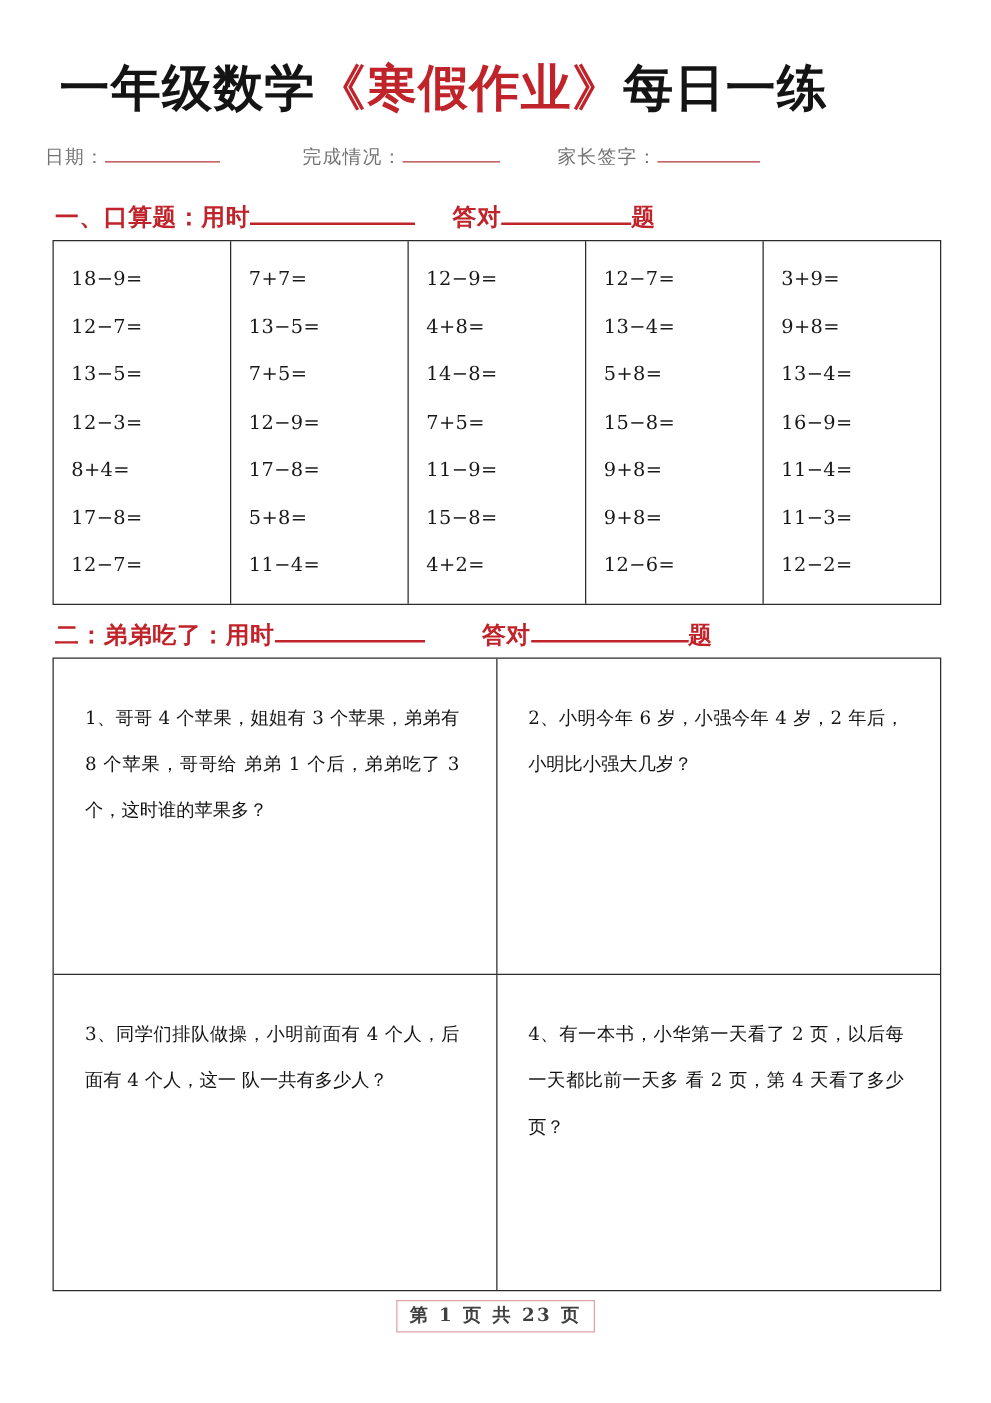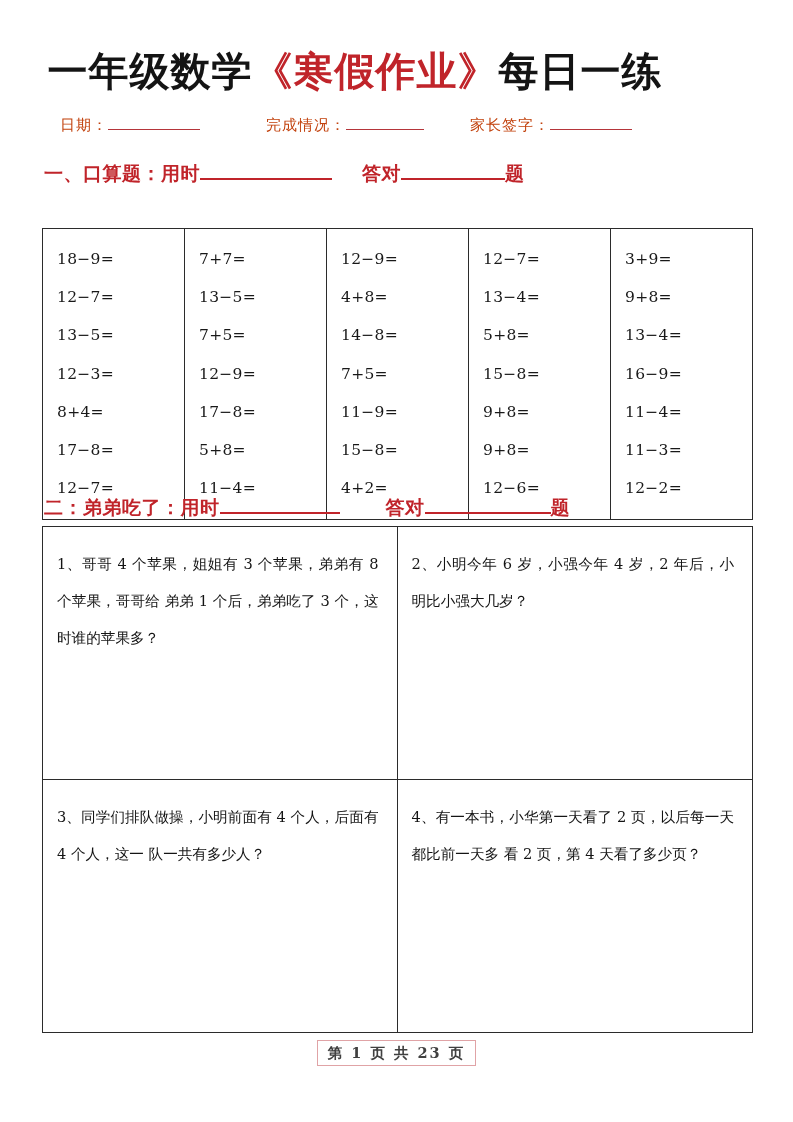--- a/index.html
+++ b/index.html
@@ -38,25 +38,25 @@
     font-family: "DejaVu Serif", "Liberation Serif", serif;
     white-space: nowrap;
   }
   .title .accent {
     color: #c0242a;
   }
 
   
   .meta-row {
     position: absolute;
-    left: 60px;
+    left: 36px;
     top: 112px;
     width: 700px;
     height: 26px;
-    color: #c2410c;
+    color: #737373;
     font-size: 15px;
     line-height: 26px;
     white-space: nowrap;
   }
   .meta-item {
     display: inline-block;
     vertical-align: top;
   }
   .meta-label {
     display: inline-block;
@@ -104,21 +104,20 @@
   
   .calc-table {
     position: absolute;
     left: 42px;
     top: 192px;
     width: 711px;
     height: 292px;
     border: 1.3px solid #2b2b2b;
     box-sizing: border-box;
     display: flex;
-    margin-top: 36px;
   }
   .calc-col {
     flex: 1 1 0;
     box-sizing: border-box;
     border-right: 1.3px solid #2b2b2b;
     padding: 11px 0 0 14px;
   }
   .calc-col:last-child {
     border-right: none;
   }
@@ -153,21 +152,21 @@
     color: #141414;
     font-family: "DejaVu Serif", "Liberation Serif", serif;
   }
   .problem-cell.col-left {
     border-right: 1.3px solid #2b2b2b;
   }
   .problem-cell.row-top {
     border-bottom: 1.3px solid #2b2b2b;
   }
   .problem-text {
-    margin: 5px;
+    margin: 16px;
     text-align: justify;
     text-justify: inter-ideograph;
     word-break: break-all;
   }
 
   
   .footer {
     position: absolute;
     left: 0;
     top: 1040px;

